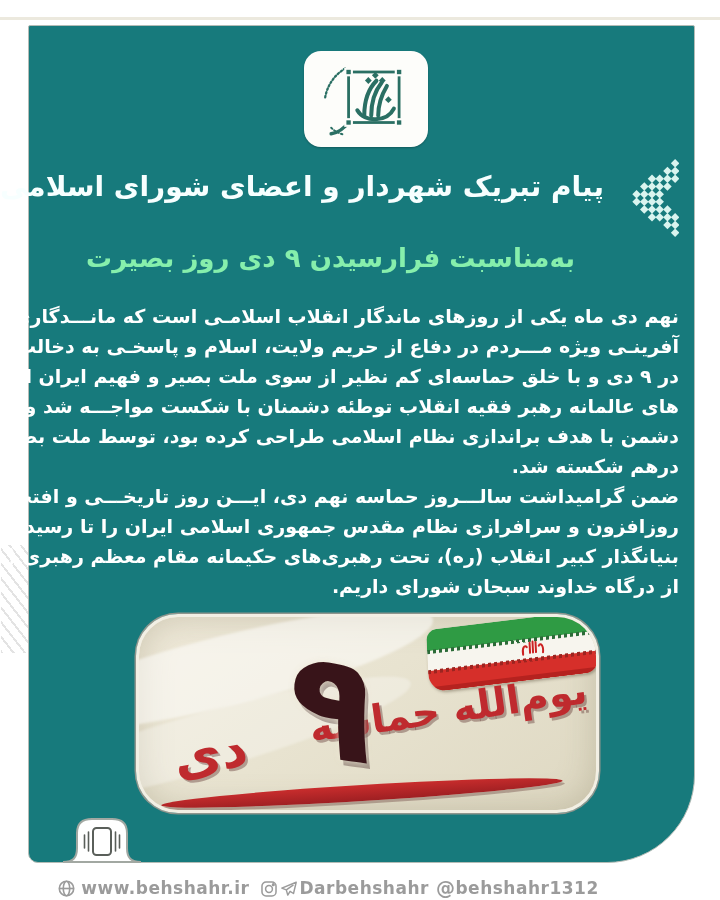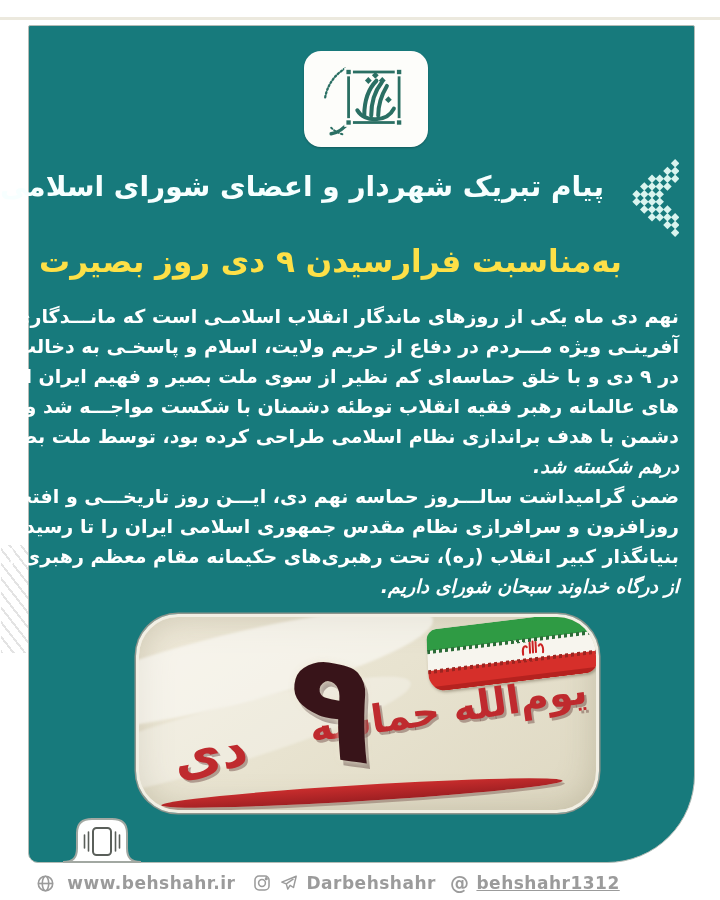--- a/index.html
+++ b/index.html
@@ -16,28 +16,28 @@
   
   .logo-box{position:absolute;left:275px;top:25px;width:124px;height:96px;background:#fdfdfa;
             border-radius:17px;display:flex;align-items:center;justify-content:center;
             box-shadow:0 1px 2px rgba(0,0,0,.25);}
   .logo-box svg{display:block;}
 
   
   .h1{position:absolute;left:20px;right:90px;top:143px;direction:rtl;text-align:right;
       color:#f7ffff;font-size:28px;font-weight:bold;line-height:1.25;white-space:nowrap;}
   .h2{position:absolute;left:0;right:62px;top:217px;direction:rtl;text-align:center;
-      color:#fde047;font-size:31px;font-weight:bold;}
+      color:#86efac;font-size:26px;font-weight:bold;}
   .ornament{position:absolute;left:596px;top:133px;}
 
   
   .msg{position:absolute;left:14px;right:15px;top:275px;direction:rtl;color:#ffffff;
        font-size:19px;font-weight:bold;}
   .bline{height:30px;line-height:30px;text-align:justify;text-align-last:justify;white-space:nowrap;}
-  .bline.f{text-align-last:right;font-style:italic;}
+  .bline.f{text-align-last:right;}
 
   
   .card{position:absolute;left:107px;top:588px;width:463px;height:199px;border-radius:42px;
         background:linear-gradient(145deg,#efe9d9 0%,#e8e3d0 45%,#ded8c2 100%);
         border:3px solid #f2efe4;box-sizing:border-box;overflow:hidden;
         box-shadow:0 0 0 1.5px #8f958d, inset 0 0 34px rgba(120,110,80,.28);}
   .sweep{position:absolute;border-radius:50%;background:rgba(255,255,255,.5);}
   .sweep.s1{width:420px;height:70px;left:-120px;top:18px;transform:rotate(-14deg);filter:blur(1px);}
   .sweep.s2{width:430px;height:58px;left:-150px;top:96px;transform:rotate(-16deg);opacity:.6;filter:blur(1px);}
 
@@ -65,21 +65,21 @@
             transform:rotate(-10deg);text-shadow:2px 3px 0 rgba(73,22,22,.35);}
   .swoosh{position:absolute;left:22px;top:168px;width:402px;height:16px;border-radius:50%;
           background:linear-gradient(#c92d2d,#9e1f22);transform:rotate(-3.5deg);
           box-shadow:2px 3px 0 rgba(73,22,22,.3);}
 
   
   .notch{position:absolute;left:34px;bottom:-1px;}
 
   
   .footer{position:absolute;left:28px;top:868px;width:600px;height:30px;display:flex;
-          align-items:center;justify-content:center;gap:12px;color:#9b9b9b;
+          align-items:flex-end;justify-content:center;gap:5px;color:#9b9b9b;
           font-size:17px;font-weight:bold;letter-spacing:.5px;}
   .footer svg{display:block;}
   .at{font-size:19px;font-weight:bold;color:#9b9b9b;line-height:1;margin-left:2px;}
 </style>
 </head>
 <body>
 
 <div class="page">
 
   <div class="crease"></div>
@@ -230,16 +230,16 @@
       </g>
     </svg>
     <svg width="18" height="18" viewBox="0 0 20 20" style="margin-left:-3px;">
       <g fill="none" stroke="#9b9b9b" stroke-width="1.6" stroke-linejoin="round">
         <path d="M18,2.5 L2,9 L7,11 L8.6,16.8 L11.2,12.6 L15,15 Z"></path>
         <path d="M7,11 L15,5.5"></path>
       </g>
     </svg>
     <span style="margin-left:-4px;">Darbehshahr</span>
     <span class="at">@</span>
-    <span style="margin-left:-5px;text-decoration:underline;">behshahr1312</span>
+    <span style="margin-left:-5px;">behshahr1312</span>
   </div>
 
 </div>
 
 </body></html>

